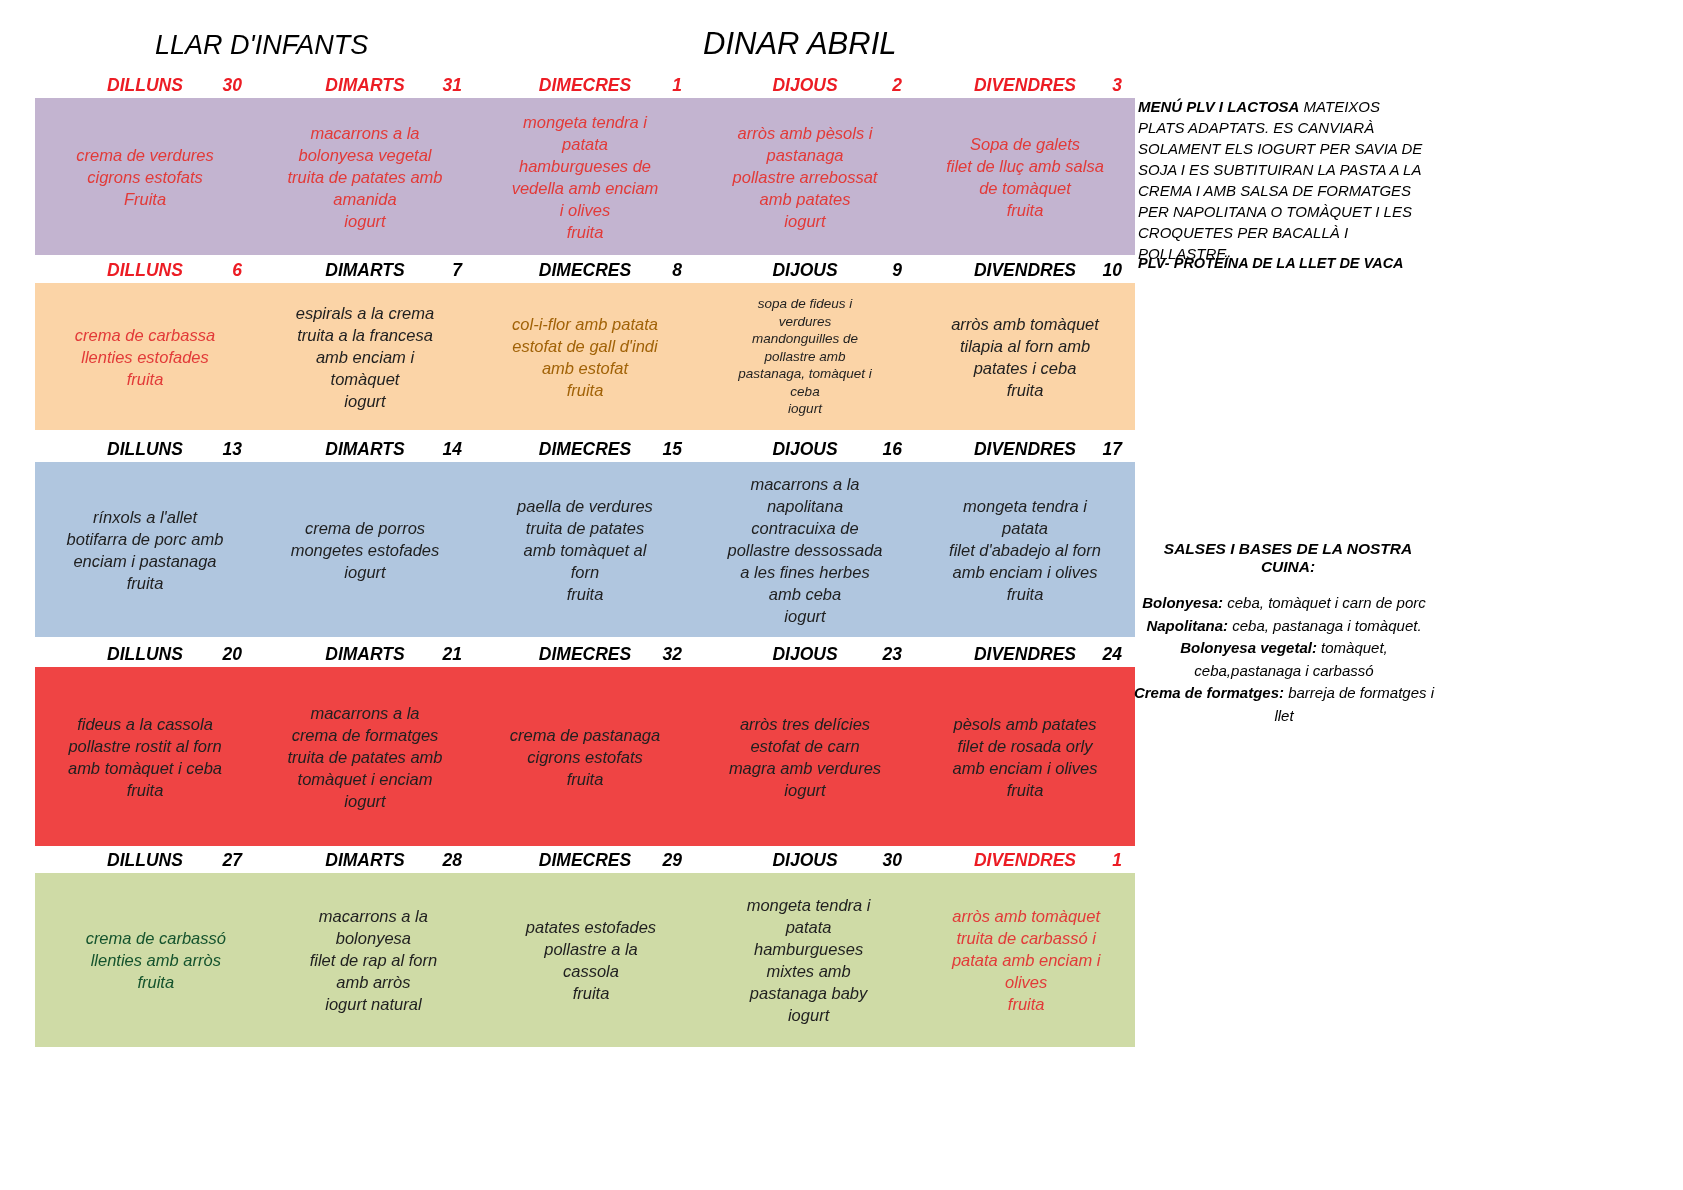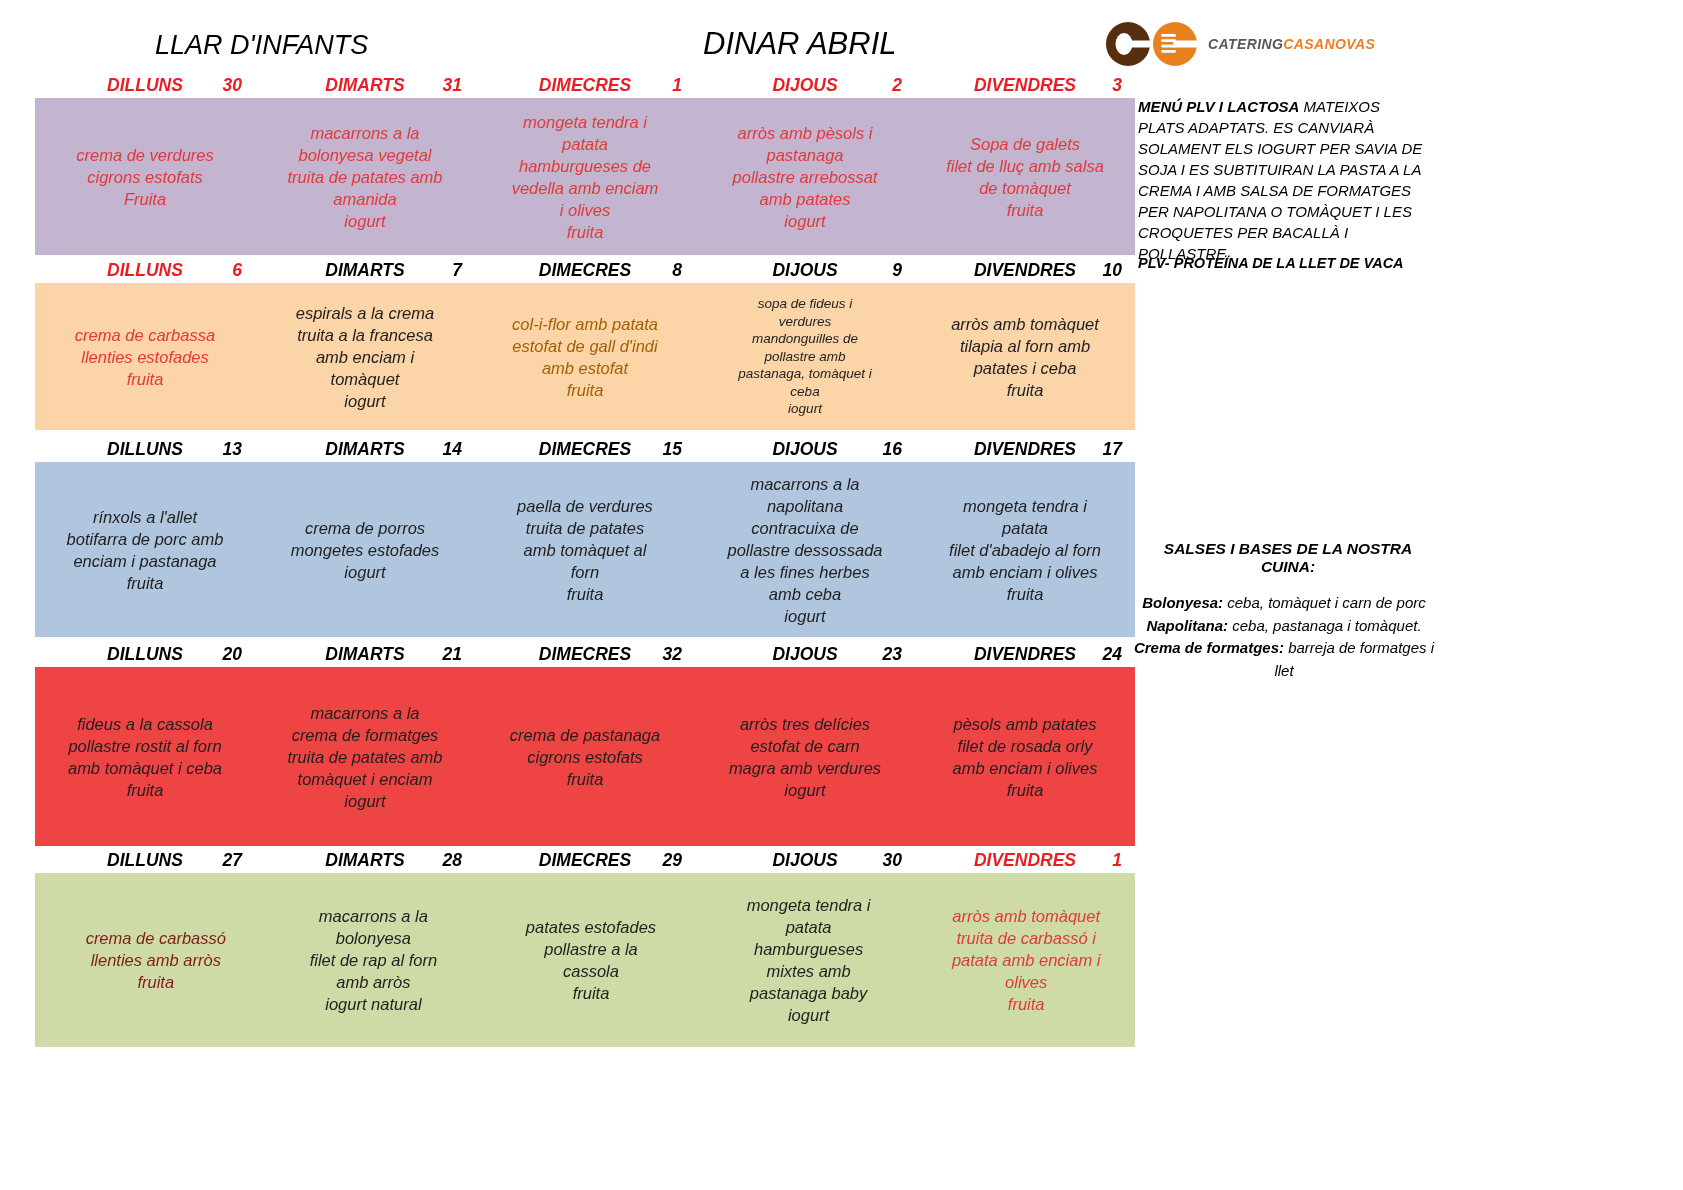--- a/index.html
+++ b/index.html
@@ -43,34 +43,20 @@
           line-height:22.5px;color:#000;}
 </style>
 </head>
 <body>
 
 <div class="page">
 
   <div class="school">LLAR D'INFANTS</div>
   <div class="main-title">DINAR ABRIL</div>
 
-  <div class="logo">
-    <svg width="95" height="48" viewBox="0 0 95 48">
-      <circle cx="23" cy="24" r="22" fill="#572e10"></circle>
-      <ellipse cx="19" cy="24" rx="8.5" ry="11" fill="#ffffff"></ellipse>
-      <rect x="23" y="20.5" width="23" height="7" fill="#ffffff"></rect>
-      <circle cx="70" cy="24" r="22" fill="#e8821e"></circle>
-      <rect x="56" y="14" width="15" height="2.8" rx="1.4" fill="#ffffff"></rect>
-      <rect x="56" y="19.3" width="15" height="2.8" rx="1.4" fill="#ffffff"></rect>
-      <rect x="56" y="24.6" width="15" height="2.8" rx="1.4" fill="#ffffff"></rect>
-      <rect x="56" y="29.9" width="15" height="2.8" rx="1.4" fill="#ffffff"></rect>
-      <rect x="68" y="20.5" width="27" height="7" fill="#ffffff"></rect>
-    </svg>
-    <span class="logo-text"><span class="lt-catering">CATERING</span><span class="lt-casanovas">CASANOVAS</span></span>
-  </div>
 
   <div class="grid" id="weeks-grid">
       <div class="week">
         <div class="week-header">
           <div class="day-header">
             <span class="day-name" style="color: rgb(236, 28, 36);">DILLUNS</span>
             <span class="day-num" style="color: rgb(236, 28, 36);">30</span>
           </div>
           <div class="day-header">
             <span class="day-name" style="color: rgb(236, 28, 36);">DIMARTS</span>
@@ -317,21 +303,21 @@
           <div class="day-header">
             <span class="day-name" style="color: rgb(0, 0, 0);">DIJOUS</span>
             <span class="day-num" style="color: rgb(0, 0, 0);">30</span>
           </div>
           <div class="day-header">
             <span class="day-name" style="color: rgb(236, 28, 36);">DIVENDRES</span>
             <span class="day-num" style="color: rgb(236, 28, 36);">1</span>
           </div>
         </div>
         <div class="band" style="background: rgb(207, 219, 166);">
-          <div class="menu-cell" style="color: #7f1d1d; margin-left: 12px;">
+          <div class="menu-cell" style="color: #14532d; margin-left: 12px;">
             <div class="menu-line">crema de carbassó</div>
             <div class="menu-line">llenties amb arròs</div>
             <div class="menu-line">fruita</div>
           </div>
           <div class="menu-cell" style="color: rgb(31, 31, 31);">
             <div class="menu-line">macarrons a la</div>
             <div class="menu-line">bolonyesa</div>
             <div class="menu-line">filet de rap al forn</div>
             <div class="menu-line">amb arròs</div>
             <div class="menu-line">iogurt natural</div>
@@ -363,16 +349,17 @@
 
   <p class="plv-note"><b>MENÚ PLV I LACTOSA</b> <span>MATEIXOS PLATS ADAPTATS. ES CANVIARÀ SOLAMENT ELS IOGURT PER SAVIA DE SOJA  I ES SUBTITUIRAN LA PASTA A LA CREMA  I AMB SALSA  DE FORMATGES  PER NAPOLITANA O TOMÀQUET I LES CROQUETES PER BACALLÀ I POLLASTRE.</span></p>
 
   <div class="plv-line">PLV- PROTEÏNA DE LA LLET DE VACA</div>
 
   <div class="sauces-title">SALSES I BASES DE LA NOSTRA CUINA:</div>
 
   <div class="sauces" id="sauces-list">
       <div class="sauce-item"><b>Bolonyesa:</b><span> ceba, tomàquet i carn de porc</span></div>
       <div class="sauce-item"><b>Napolitana:</b><span> ceba, pastanaga  i tomàquet.</span></div>
+      <div class="sauce-item"><b>Bolonyesa vegetal:</b><span> tomàquet, ceba,pastanaga i carbassó</span></div>
       <div class="sauce-item"><b>Crema de formatges:</b><span> barreja de formatges i llet</span></div>
     </div>
 
 </div>
 
 </body></html>

